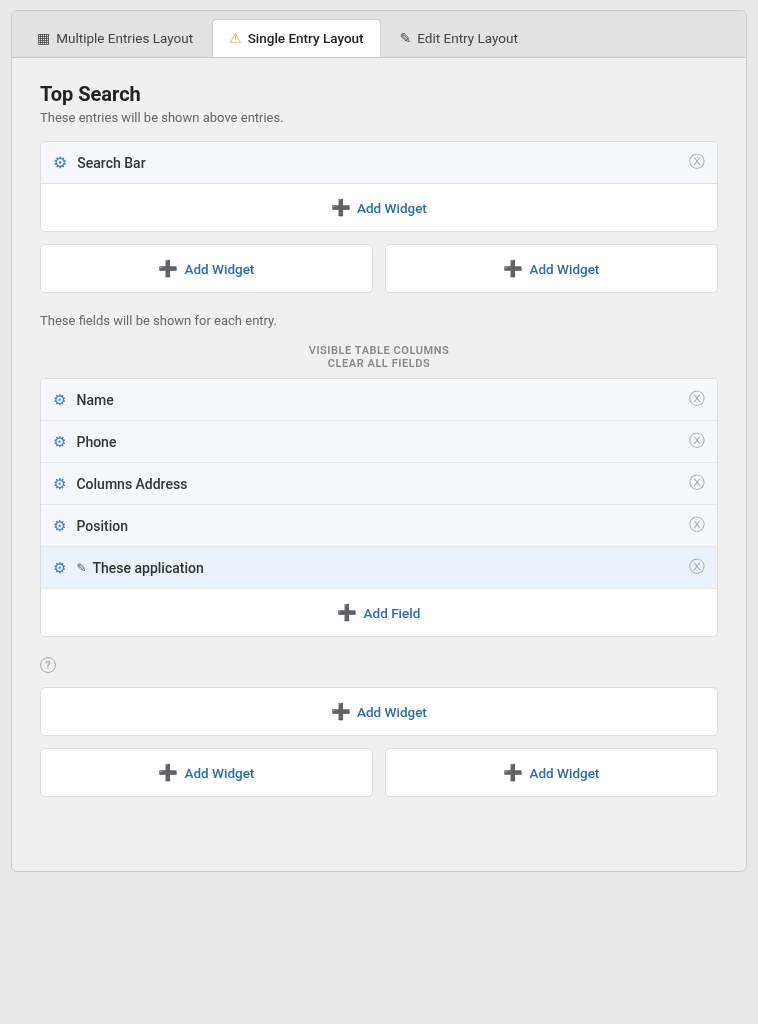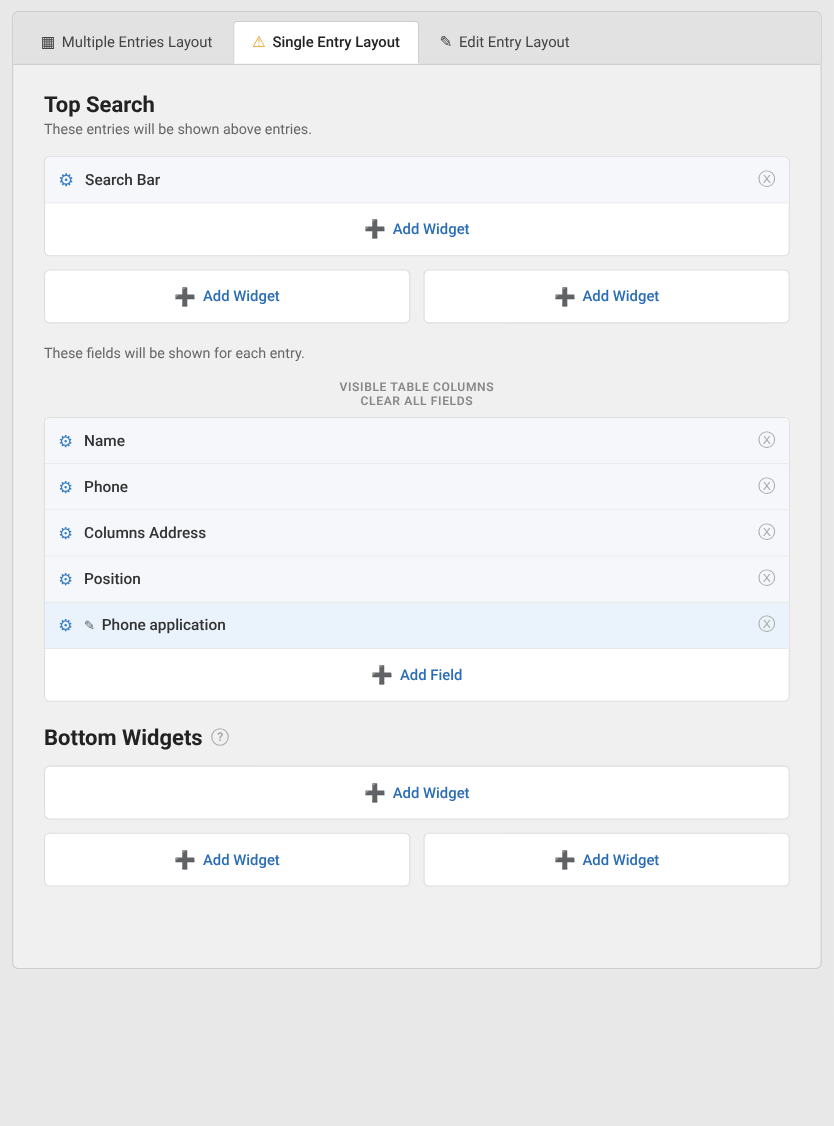--- a/index.html
+++ b/index.html
@@ -320,35 +320,34 @@
           <span class="field-label">
             <span>Position</span>
           </span>
           <span class="field-remove">ⓧ</span>
         </div>
 
         <div class="field-row highlight">
           <span class="gear-icon">⚙</span>
           <span class="field-label">
             <span class="field-edit-icon">✎</span>
-            <span>Phone application</span>
+            <span>These application</span>
           </span>
           <span class="field-remove">ⓧ</span>
         </div>
 
         <div class="add-field-btn">
           <span class="add-icon">➕</span>
           <span>Add Field</span>
         </div>
       </div>
     </div>
 
     <div>
       <div class="bottom-widgets-title">
-        <span>Bottom Widgets</span>
         <span class="help-icon">?</span>
       </div>
       <div style="height: 10px;"></div>
 
       <div class="widget-box">
         <div class="add-widget-btn">
           <span class="add-icon">➕</span>
           <span>Add Widget</span>
         </div>
       </div>

